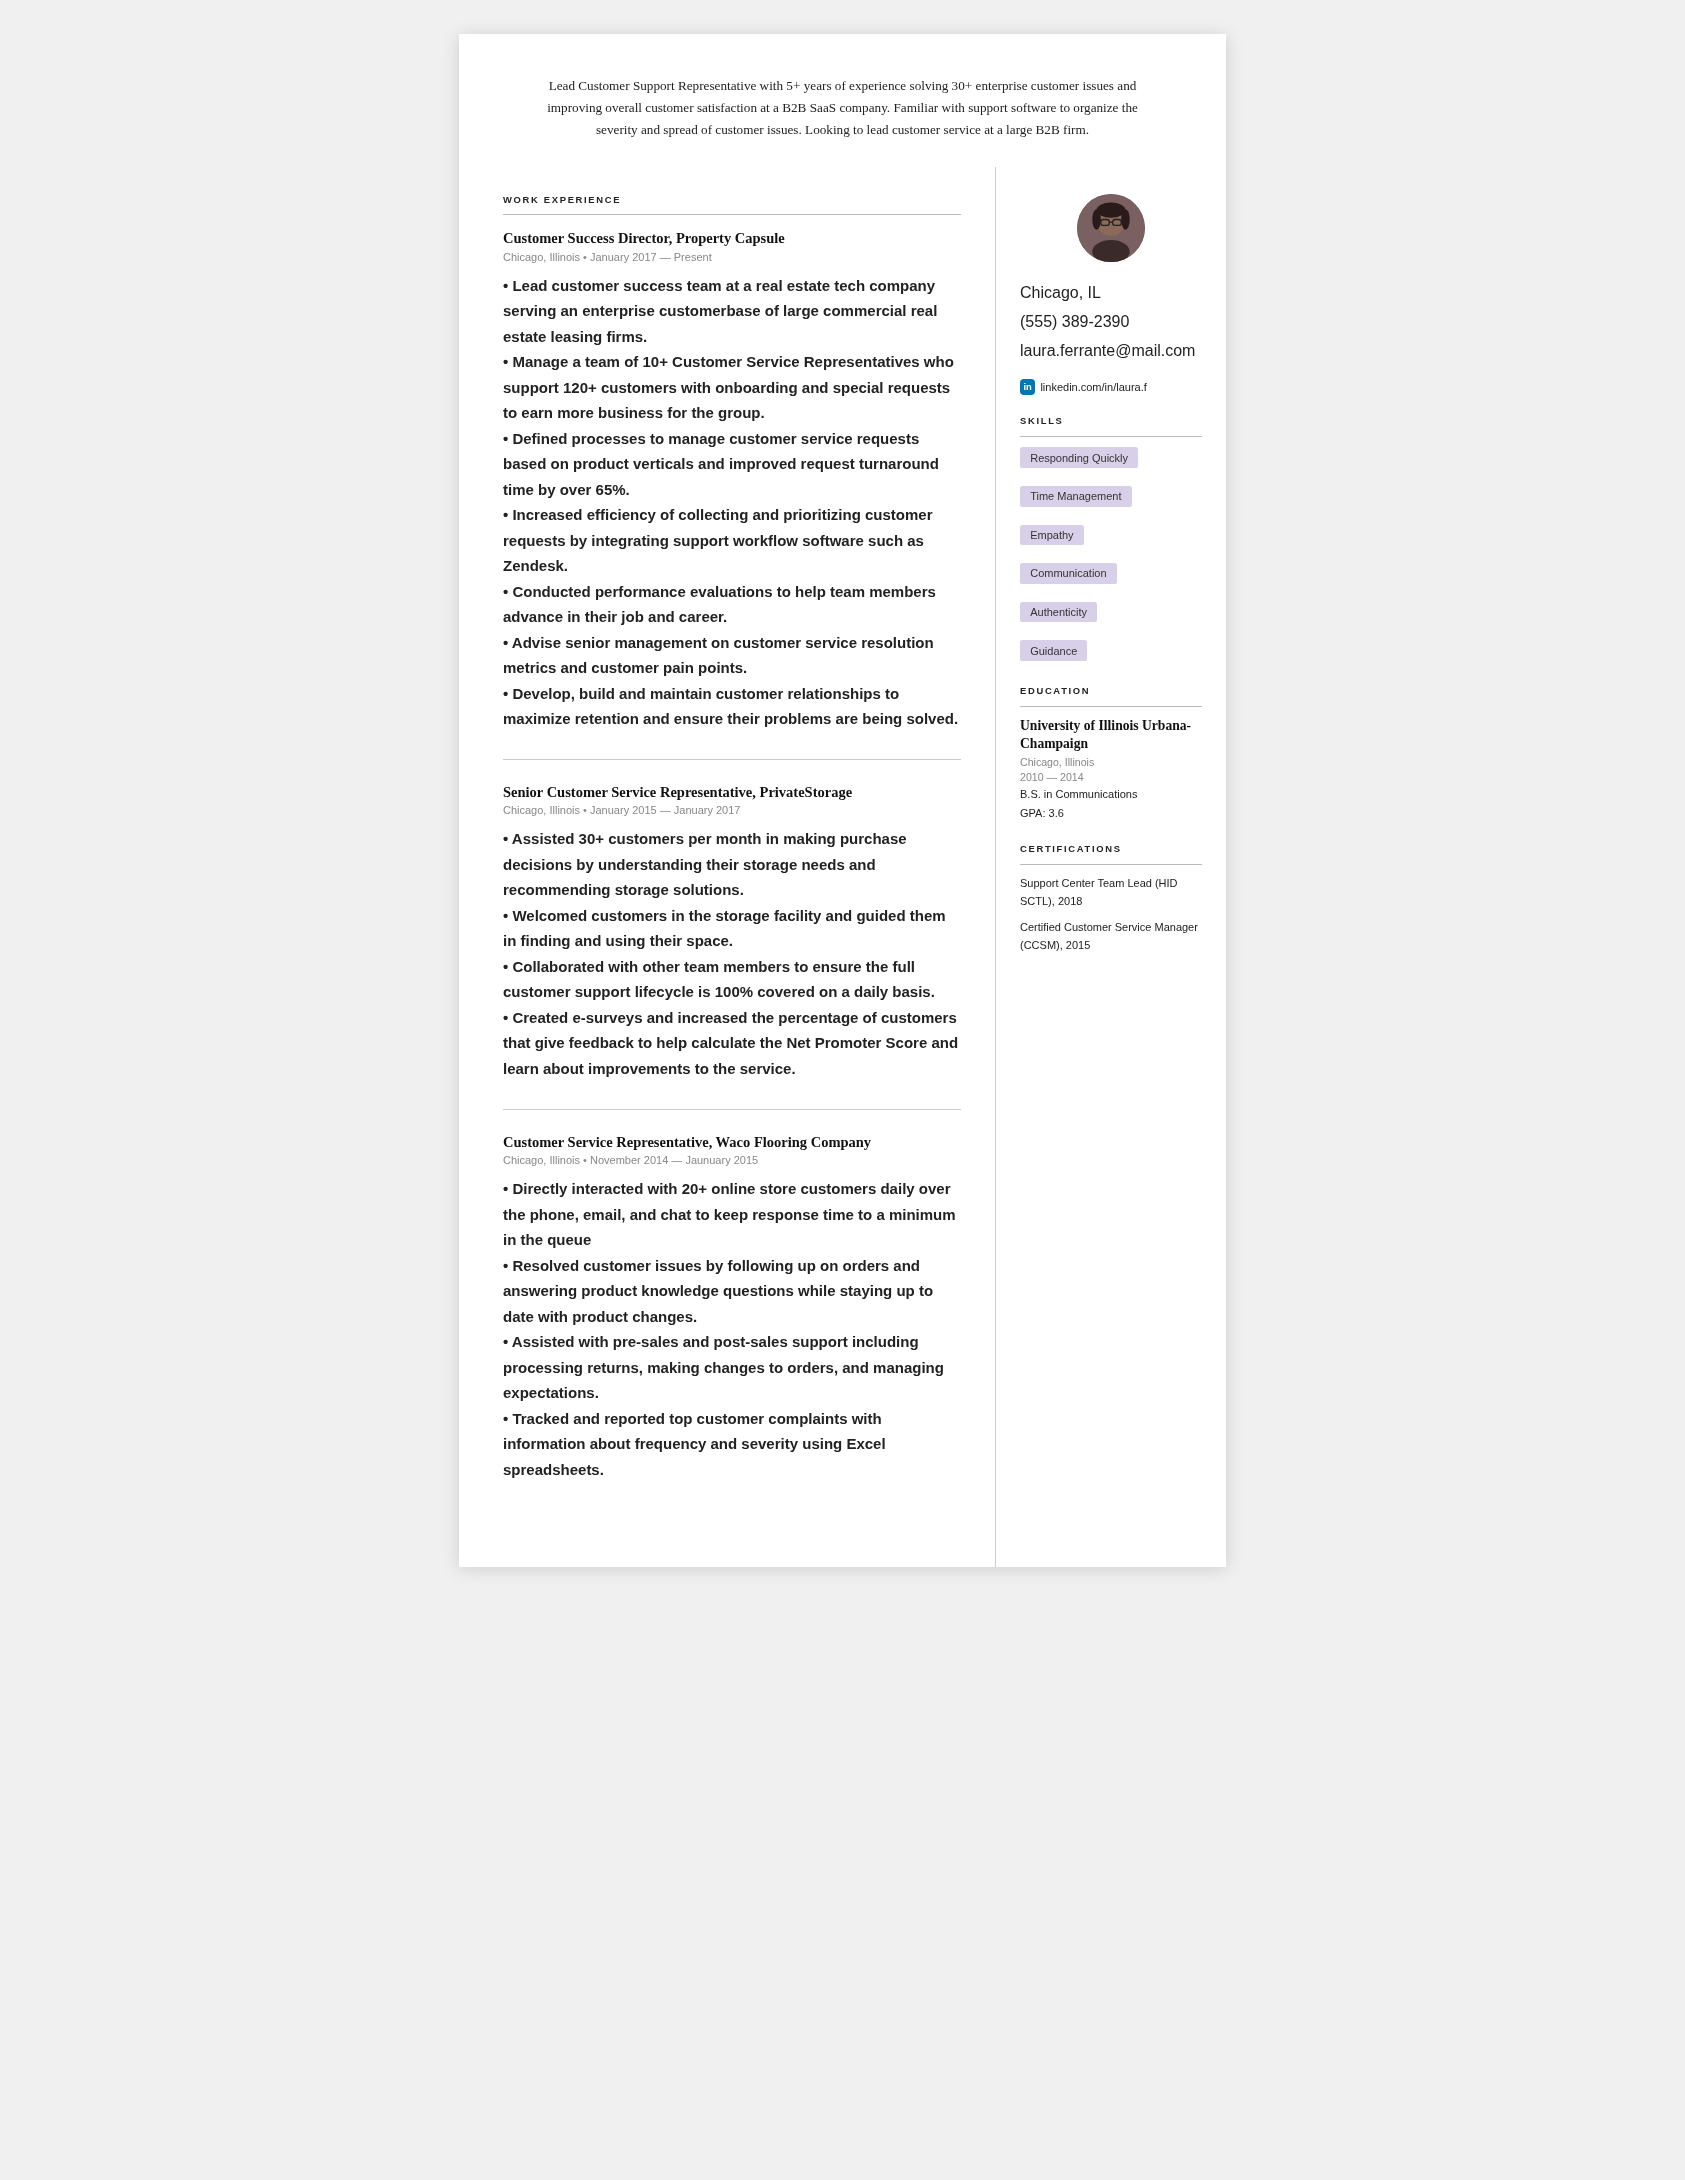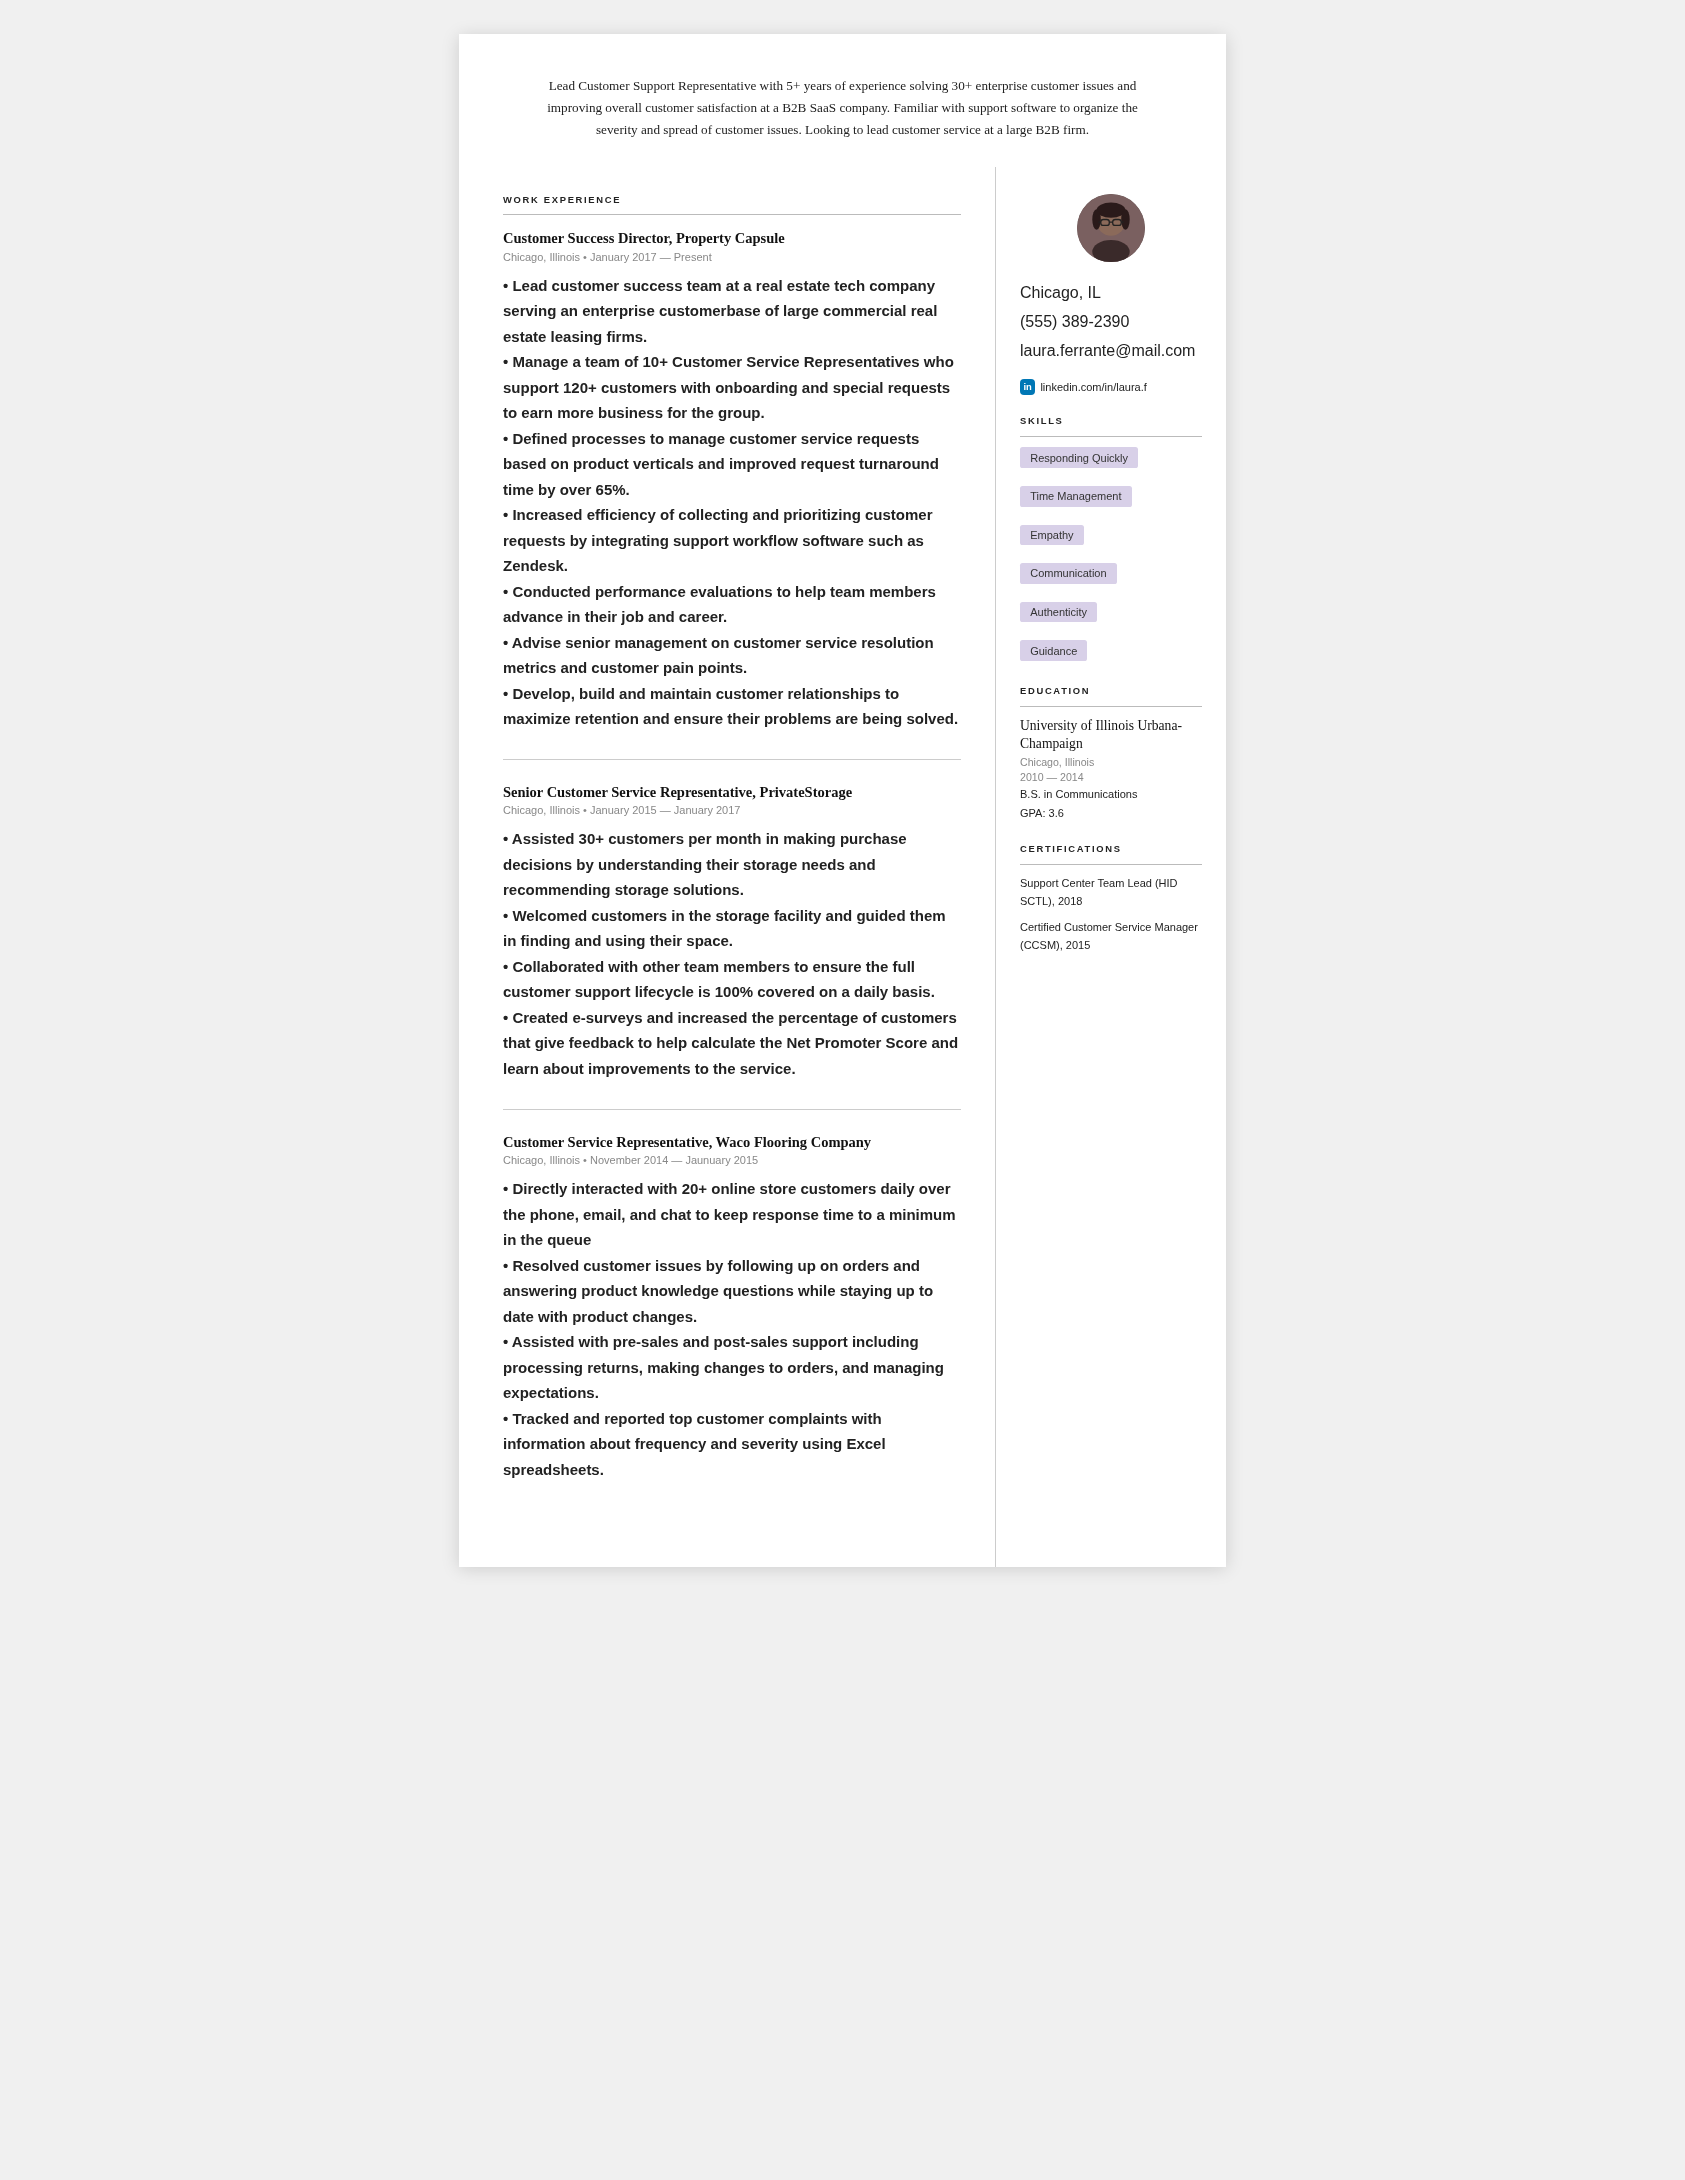--- a/index.html
+++ b/index.html
@@ -163,21 +163,21 @@
       color: #333;
       font-size: 11px;
       padding: 4.3px 10.2px;
       border-radius: 2.6px;
       display: inline-block;
       font-family: Arial, sans-serif;
       width: fit-content;
     }
     .edu-school {
       font-size: 13.6px;
-      font-weight: normal;
+      font-weight: bold;
       color: #111;
       line-height: 1.3;
       margin-bottom: 3.4px;
       font-family: Georgia, serif;
     }
     .edu-meta {
       font-size: 10.6px;
       color: #888;
       margin-bottom: 2.6px;
       font-family: Arial, sans-serif;

